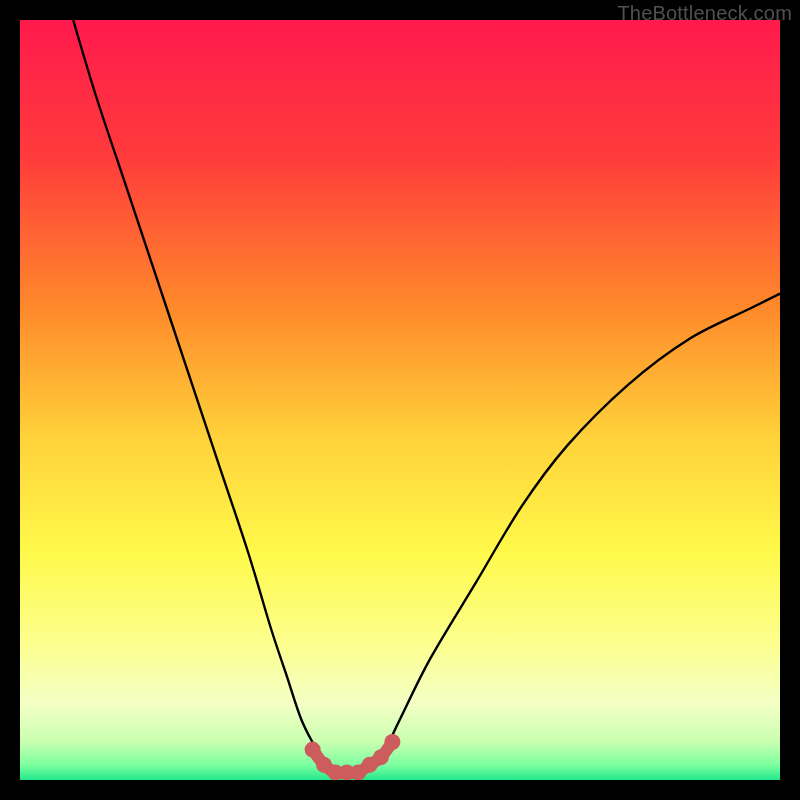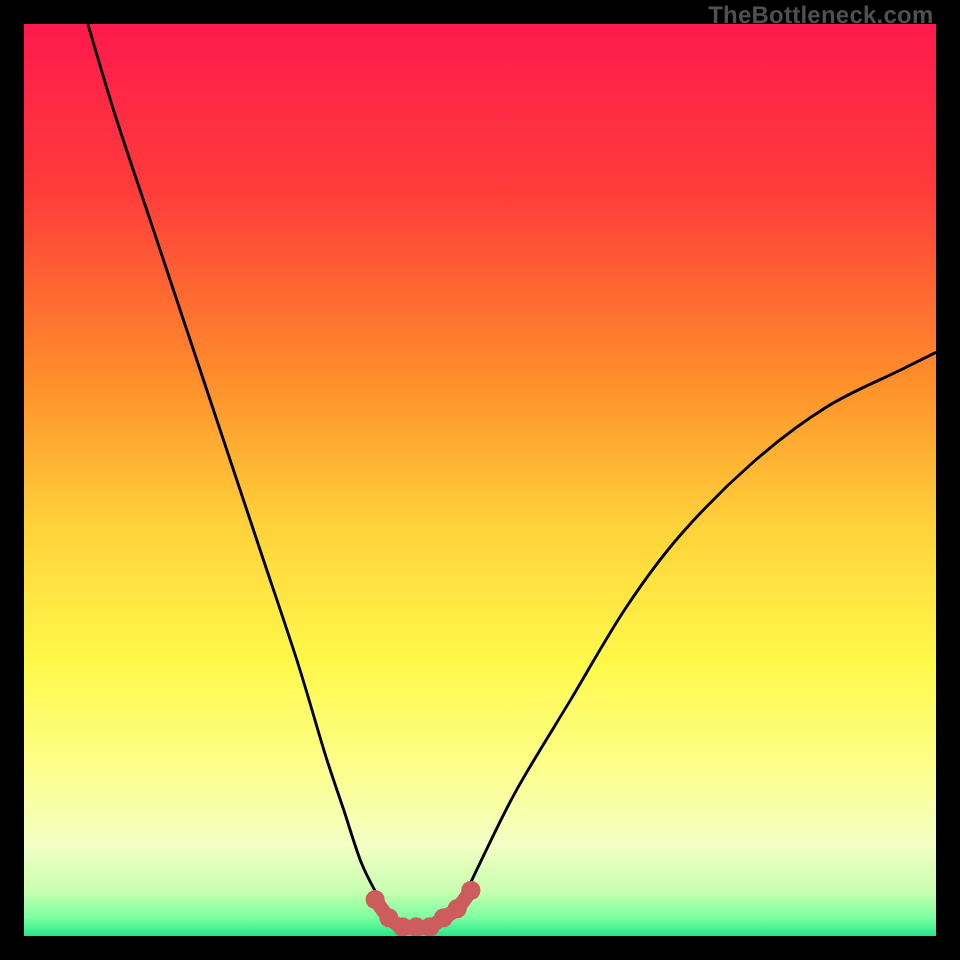--- a/index.html
+++ b/index.html
@@ -18,24 +18,24 @@
     height: 760px;
     overflow: hidden;
   }
   .gradient-bg {
     position: absolute;
     inset: 0;
   }
   .watermark {
     position: absolute;
     top: 2px;
-    right: 22px;
+    right: 8px;
     font-family: Arial, Helvetica, sans-serif;
     font-size: 20px;
-    font-weight: 700;
+    font-weight: 400;
     color: #505050;
     letter-spacing: 0.2px;
   }
   svg.curves {
     position: absolute;
     inset: 0;
   }
 </style>
 </head>
 <body>

